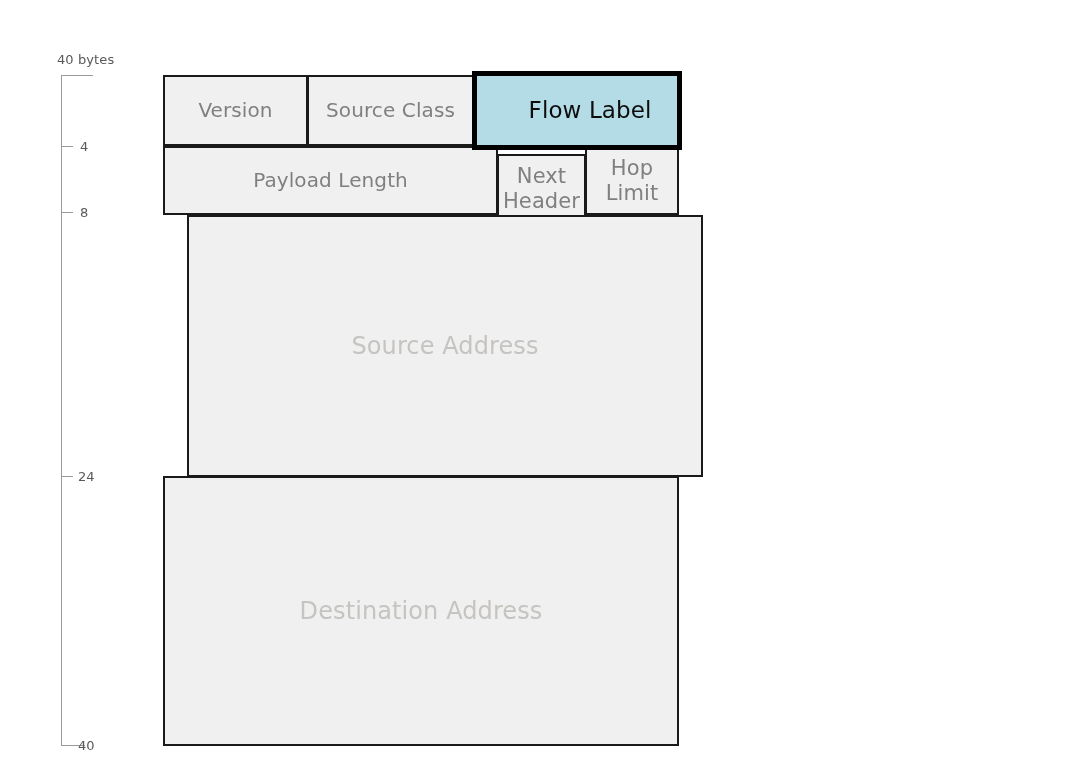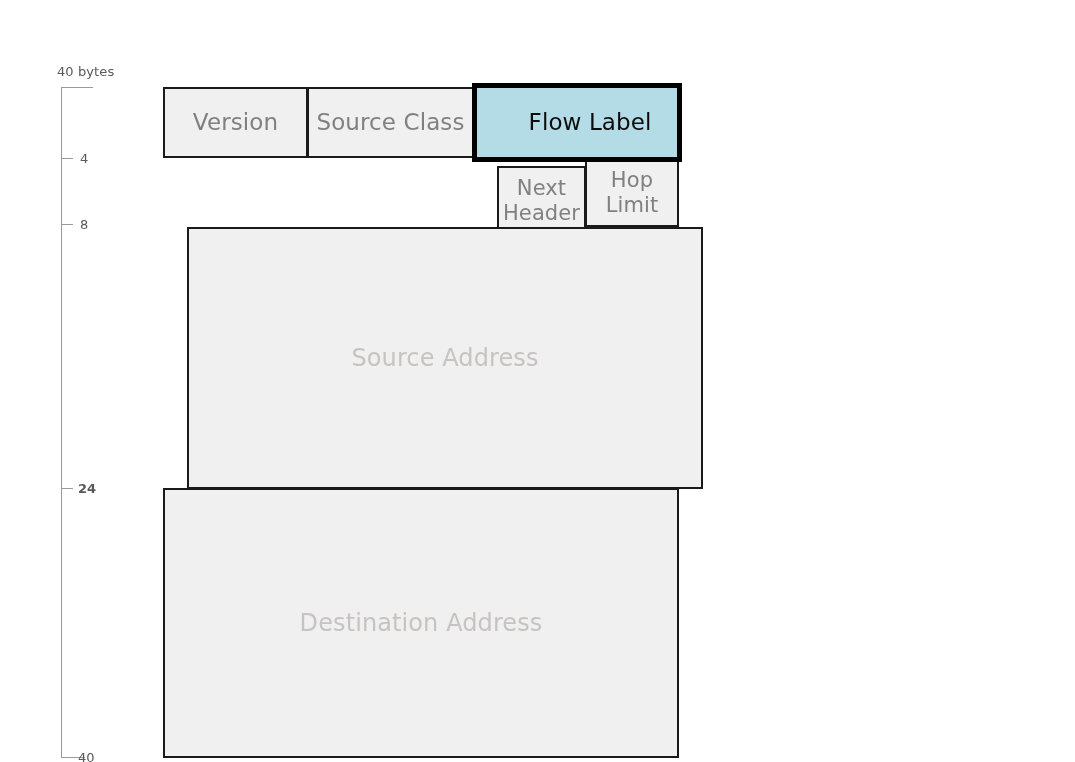--- a/index.html
+++ b/index.html
@@ -11,21 +11,21 @@
     width: 1075px;
     height: 762px;
     position: relative;
     overflow: hidden;
     font-family: "DejaVu Sans", "Liberation Sans", sans-serif;
   }
 
   #canvas {
     position: absolute;
     left: 0;
-    top: 12px;
+    top: 0;
     width: 1075px;
     height: 746px;
   }
 
   
   .scale-caption {
     position: absolute;
     left: 57px;
     top: 52px;
     font-size: 13px;
@@ -71,21 +71,21 @@
     position: absolute;
     box-sizing: border-box;
     background: #f0f0f0;
     border: 2px solid #1a1a1a;
     display: flex;
     align-items: center;
     justify-content: center;
     text-align: center;
     line-height: 1.18;
     color: #808080;
-    font-size: 23px;
+    font-size: 20px;
     letter-spacing: 0.1px;
   }
   .field.small {
     font-size: 21px;
   }
   .field.address {
     color: #c6c4c1;
     font-size: 24px;
   }
   .field.highlight {
@@ -112,37 +112,40 @@
     <div class="scale-cap top"></div>
     <div class="scale-cap bottom"></div>
 
     <div class="tick" style="top:146px;"></div>
     <div class="tick-label" style="left:80px; top:146px;">4</div>
 
     <div class="tick" style="top:212px;"></div>
     <div class="tick-label" style="left:80px; top:212px;">8</div>
 
     <div class="tick" style="top:476px;"></div>
-    <div class="tick-label" style="left:78px; top:476px;font-weight:bold;">24</div>
+    <div class="tick-label" style="left:78px; top:476px;">24</div>
 
     <div class="tick-label" style="left:78px; top:745px;">40</div>
   </div>
 
   <div class="field" style="left:163px; top:75px; width:145px; height:71px;">
     <span class="txt">Version</span>
   </div>
 
   <div class="field" style="left:307px; top:75px; width:167px; height:71px;">
     <span class="txt">Source Class</span>
   </div>
 
   <div class="field highlight" style="left:472px; top:71px; width:210px; height:79px;">
     <span class="txt">Flow Label</span>
   </div>
 
+  <div class="field" style="left:163px; top:146px; width:335px; height:69px;">
+    <span class="txt">Payload Length</span>
+  </div>
 
   <div class="field small" style="left:497px; top:146px; width:89px; height:69px;margin-top:8px;">
     <span class="txt">Next Header</span>
   </div>
 
   <div class="field small" style="left:585px; top:146px; width:94px; height:69px;">
     <span class="txt">Hop Limit</span>
   </div>
 
   <div class="field address" style="left:163px; top:215px; width:516px; height:262px;margin-left:24px;">

